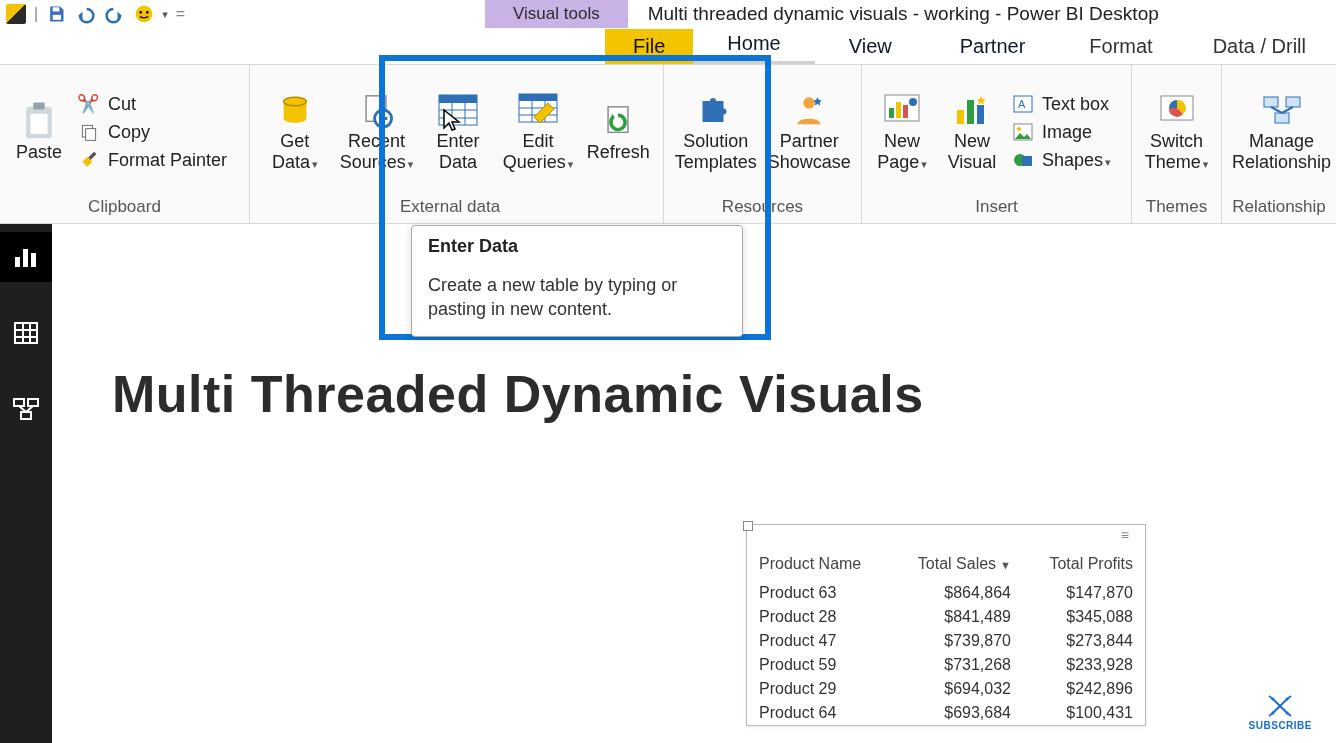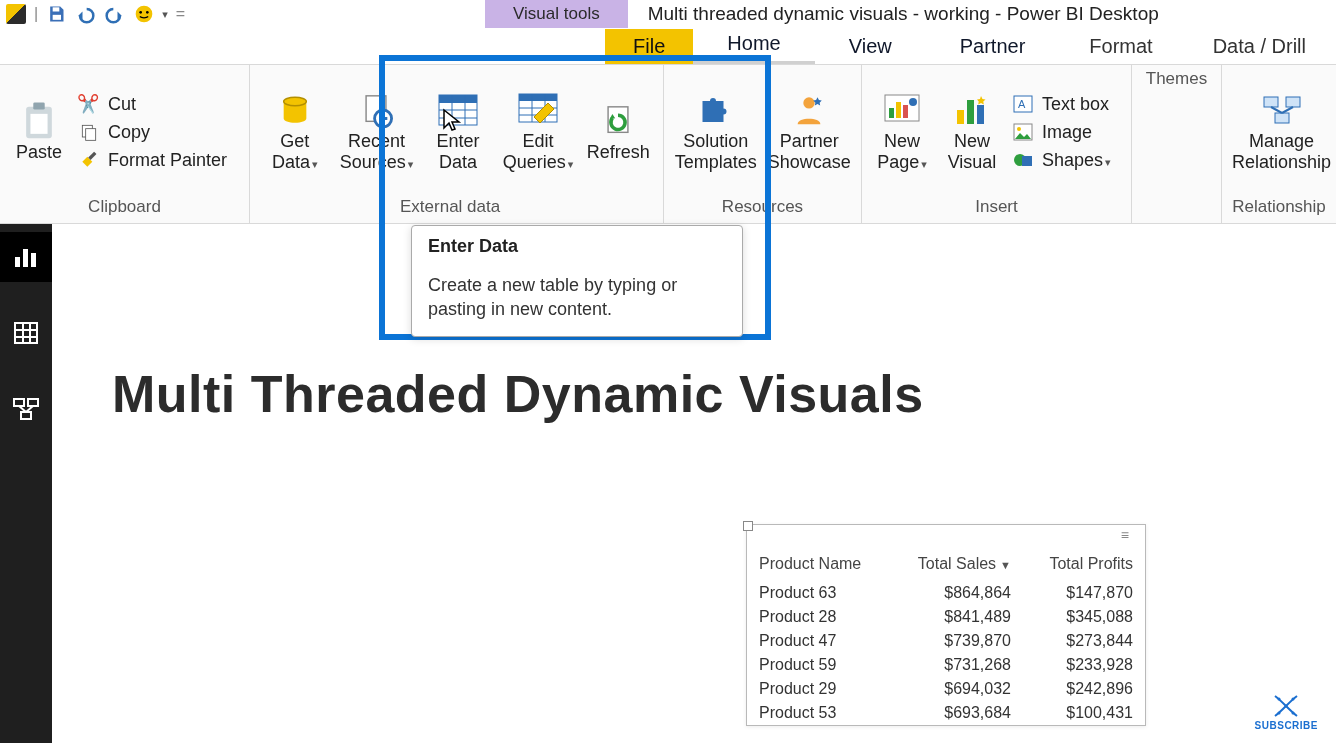--- a/index.html
+++ b/index.html
@@ -61,21 +61,21 @@
 .tv { position: absolute; right: 190px; top: 524px; width: 400px; border: 1px solid #b9b9b9; background: #fff; box-shadow: 0 1px 4px rgba(0,0,0,0.08); }
 .tv .handle { height: 20px; display: flex; align-items: center; justify-content: flex-end; padding-right: 14px; color: #888; letter-spacing: 2px; font-size: 14px; }
 .tv .corner { position: absolute; left: -4px; top: -4px; width: 10px; height: 10px; border: 1px solid #888; background: #fff; }
 .tv table { width: 100%; border-collapse: collapse; font-size: 16px; color: #333; }
 .tv th { text-align: left; font-weight: 400; color: #444; padding: 10px 12px 8px; font-size: 16px; }
 .tv th.num, .tv td.num { text-align: right; }
 .tv th .sort { font-size: 11px; color: #555; margin-left: 4px; }
 .tv td { padding: 3px 12px; }
 
 
-.sub { position: absolute; right: 18px; bottom: 12px; text-align: left; font-size: 10px; color: #1b6fd0; font-weight: 700; letter-spacing: 0.5px; }
+.sub { position: absolute; right: 24px; bottom: 12px; text-align: left; font-size: 10px; color: #1b6fd0; font-weight: 700; letter-spacing: 0.5px; }
 .sub svg { margin: 0 auto 2px; }
 
 
 .cursor { position: absolute; pointer-events: none; }
 </style>
 </head>
 <body>
 
 <div class="titlebar">
   <div class="qat">
@@ -314,20 +314,34 @@
               </svg>
           </span>
           <span class="drop">Shapes</span>
         </div>
       </div>
     </div>
     <div class="group-label">Insert</div>
   </div>
 
   <div class="group" style="width:90px">
+    <div class="group-body">
+      <div class="big-btn" style="width:72px">
+        <span class="ic">
+          <svg width="34" height="30" viewBox="0 0 34 30">
+              <rect x="1" y="1" width="32" height="24" fill="#fff" stroke="#888"></rect>
+              <path d="M17 13l0-8a8 8 0 0 1 6 14z" fill="#f3c300"></path>
+              <path d="M17 13l6 6a8 8 0 0 1-14-6z" fill="#d9534f"></path>
+              <path d="M17 13l-8 0a8 8 0 0 1 8-8z" fill="#2f6fb5"></path>
+            </svg>
+        </span>
+        <span class="cap drop">Switch
+Theme</span>
+      </div>
+    </div>
     <div class="group-label">Themes</div>
   </div>
 
   <div class="group" style="width:114px;border-right:none">
     <div class="group-body">
       <div class="big-btn" style="width:104px">
         <span class="ic">
           <svg width="40" height="30" viewBox="0 0 40 30">
               <rect x="2" y="2" width="14" height="10" fill="#cfe3f7" stroke="#2f6fb5"></rect>
               <rect x="24" y="2" width="14" height="10" fill="#cfe3f7" stroke="#2f6fb5"></rect>
@@ -410,21 +424,21 @@
           <td>Product 59</td>
           <td class="num">$731,268</td>
           <td class="num">$233,928</td>
         </tr>
         <tr>
           <td>Product 29</td>
           <td class="num">$694,032</td>
           <td class="num">$242,896</td>
         </tr>
         <tr>
-          <td>Product 53</td>
+          <td>Product 64</td>
           <td class="num">$693,684</td>
           <td class="num">$100,431</td>
         </tr>
       </tbody>
   </table>
 </div>
 
 <div class="hl" style="left:379px;top:55px;width:392px;height:285px"></div>
 
 <div class="tooltip" style="left:411px;top:225px">

